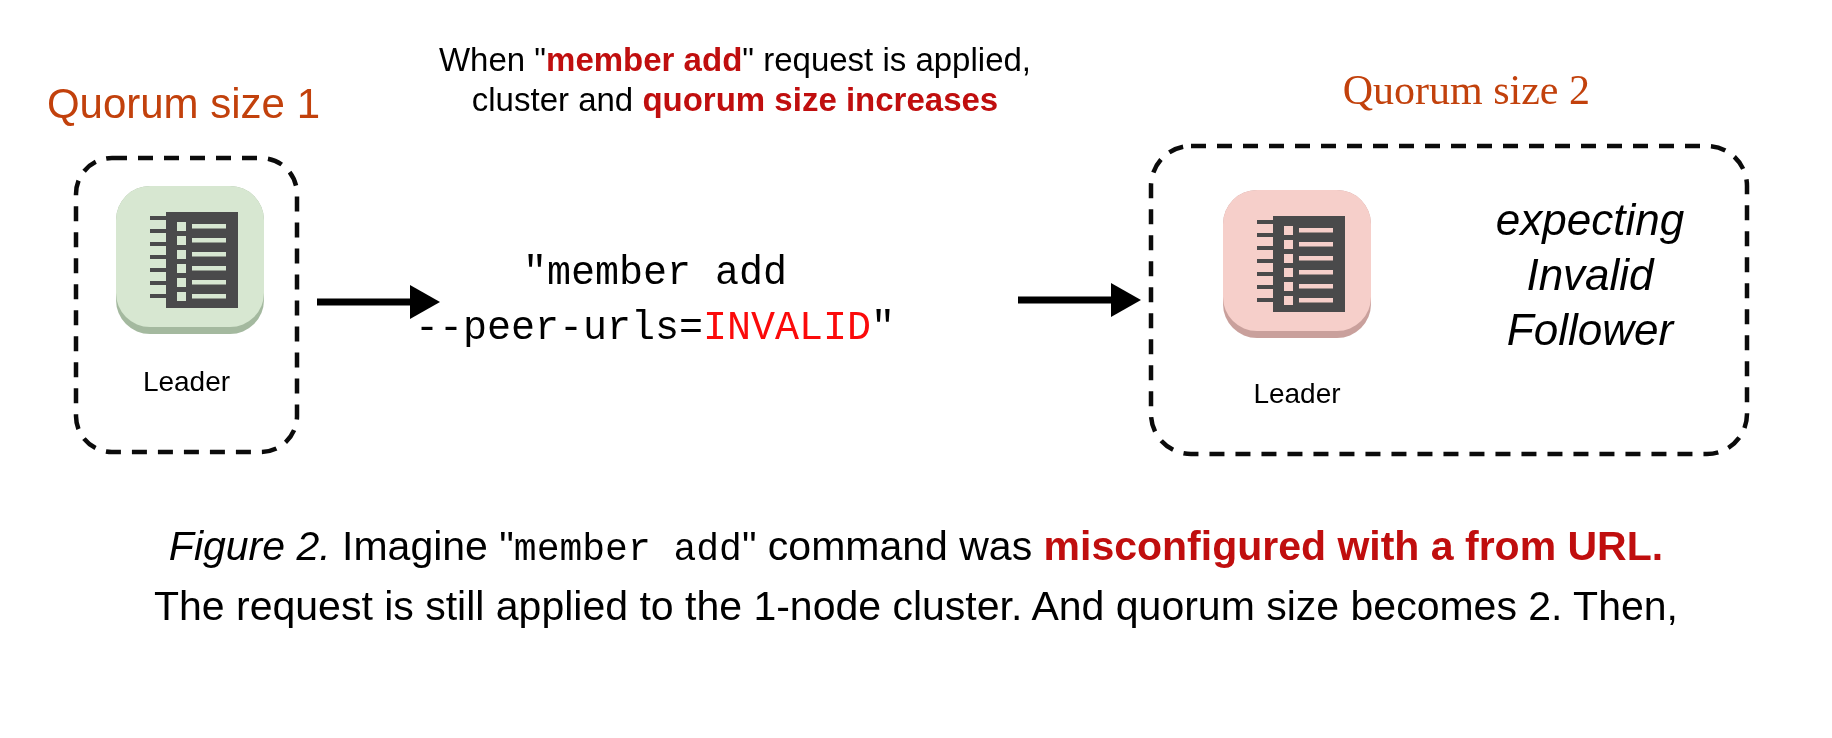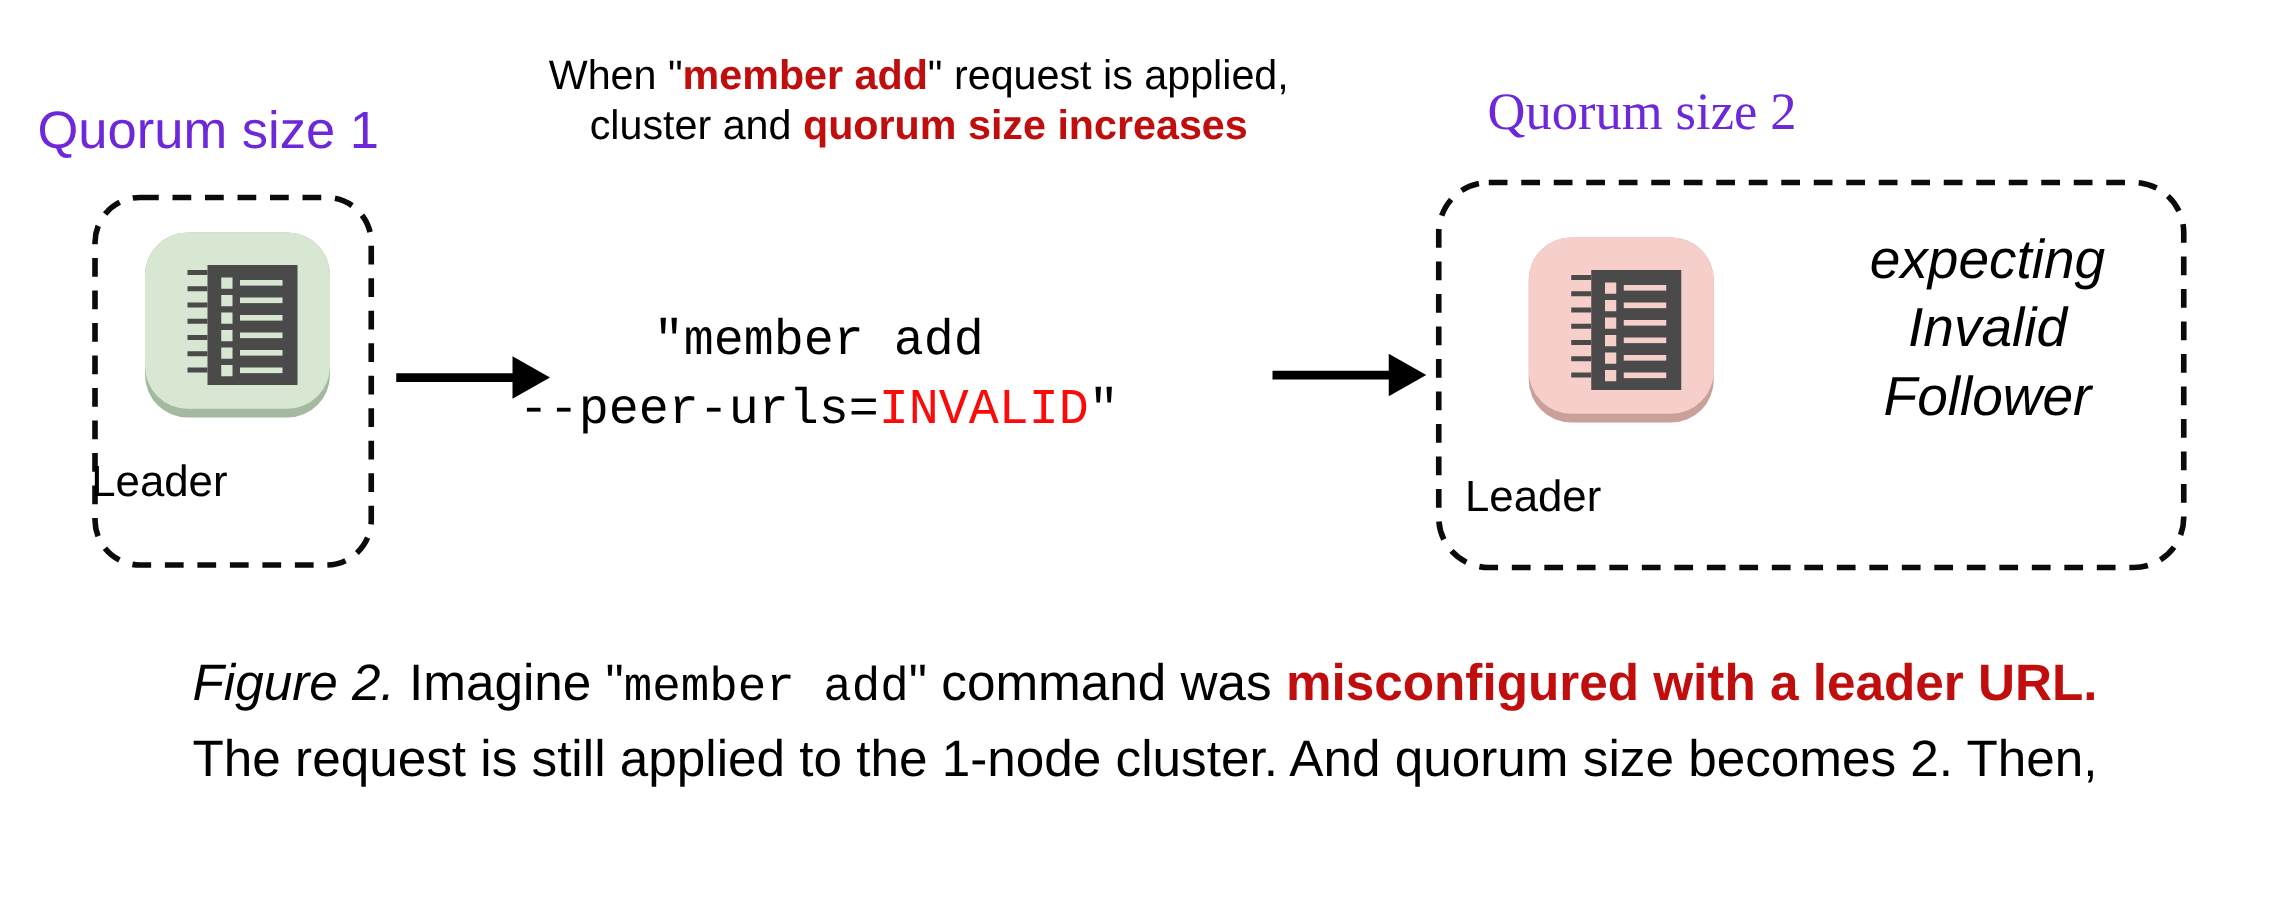--- a/index.html
+++ b/index.html
@@ -10,22 +10,22 @@
     background: #ffffff;
     font-family: "Liberation Sans", sans-serif;
     color: #000;
     overflow: hidden;
   }
   .abs { position: absolute; }
 
   
   .cluster-title {
     font-size: 42px;
-    text-align: left;
-    color: #6d28d9;
+    text-align: right;
+    color: #c2410c;
     white-space: nowrap;
   }
 
   
   .dashed-box svg { display: block; }
 
   
   .node-icon {
     border-radius: 34px;
     position: absolute;
@@ -39,21 +39,22 @@
   .icon-green { background: var(--green-shadow); }
   .icon-green .face { background: var(--green-bg); }
   .icon-pink { background: var(--pink-shadow); }
   .icon-pink .face { background: var(--pink-bg); }
   .node-icon svg { position: absolute; left: 0; top: 0; }
   .node-icon .ledger-body { fill: var(--icon-dark); }
   .icon-green .ledger-row { fill: var(--green-bg); }
   .icon-pink .ledger-row { fill: var(--pink-bg); }
 
   .node-label {
-    font-size: 35px;
+    font-size: 28px;
+    text-align: center;
     color: #000;
     white-space: nowrap;
   }
 
   
   .top-note {
     font-size: 33px;
     line-height: 40px;
     text-align: center;
     color: #000;
@@ -195,25 +196,25 @@
       <rect class="ledger-row" x="76" y="80" width="34" height="4.5"></rect>
       <rect class="ledger-row" x="61" y="92" width="9" height="9"></rect>
       <rect class="ledger-row" x="76" y="94" width="34" height="4.5"></rect>
       <rect class="ledger-row" x="61" y="106" width="9" height="9"></rect>
       <rect class="ledger-row" x="76" y="108" width="34" height="4.5"></rect>
     </svg>
   </div>
 
   <div class="abs node-label" style="left:1172px; top:378px; width:250px;">Leader</div>
 
-  <div class="abs expecting" style="left:1420px; top:180px; width:340px;">
+  <div class="abs expecting" style="left:1420px; top:192px; width:340px;">
     <div>expecting</div>
     <div>Invalid</div>
     <div>Follower</div>
   </div>
 
 
   <div class="abs caption" style="left:0px; top:518px;">
-    <div><span class="fig">Figure 2.</span><span> Imagine "</span><span class="mono">member add</span><span>" command was </span><span class="red-b">misconfigured with a leader URL.</span></div>
+    <div><span class="fig">Figure 2.</span><span> Imagine "</span><span class="mono">member add</span><span>" command was </span><span class="red-b">misconfigured with a from URL.</span></div>
     <div>The request is still applied to the 1-node cluster. And quorum size becomes 2. Then,</div>
   </div>
 
 </div>
 
 </body></html>

